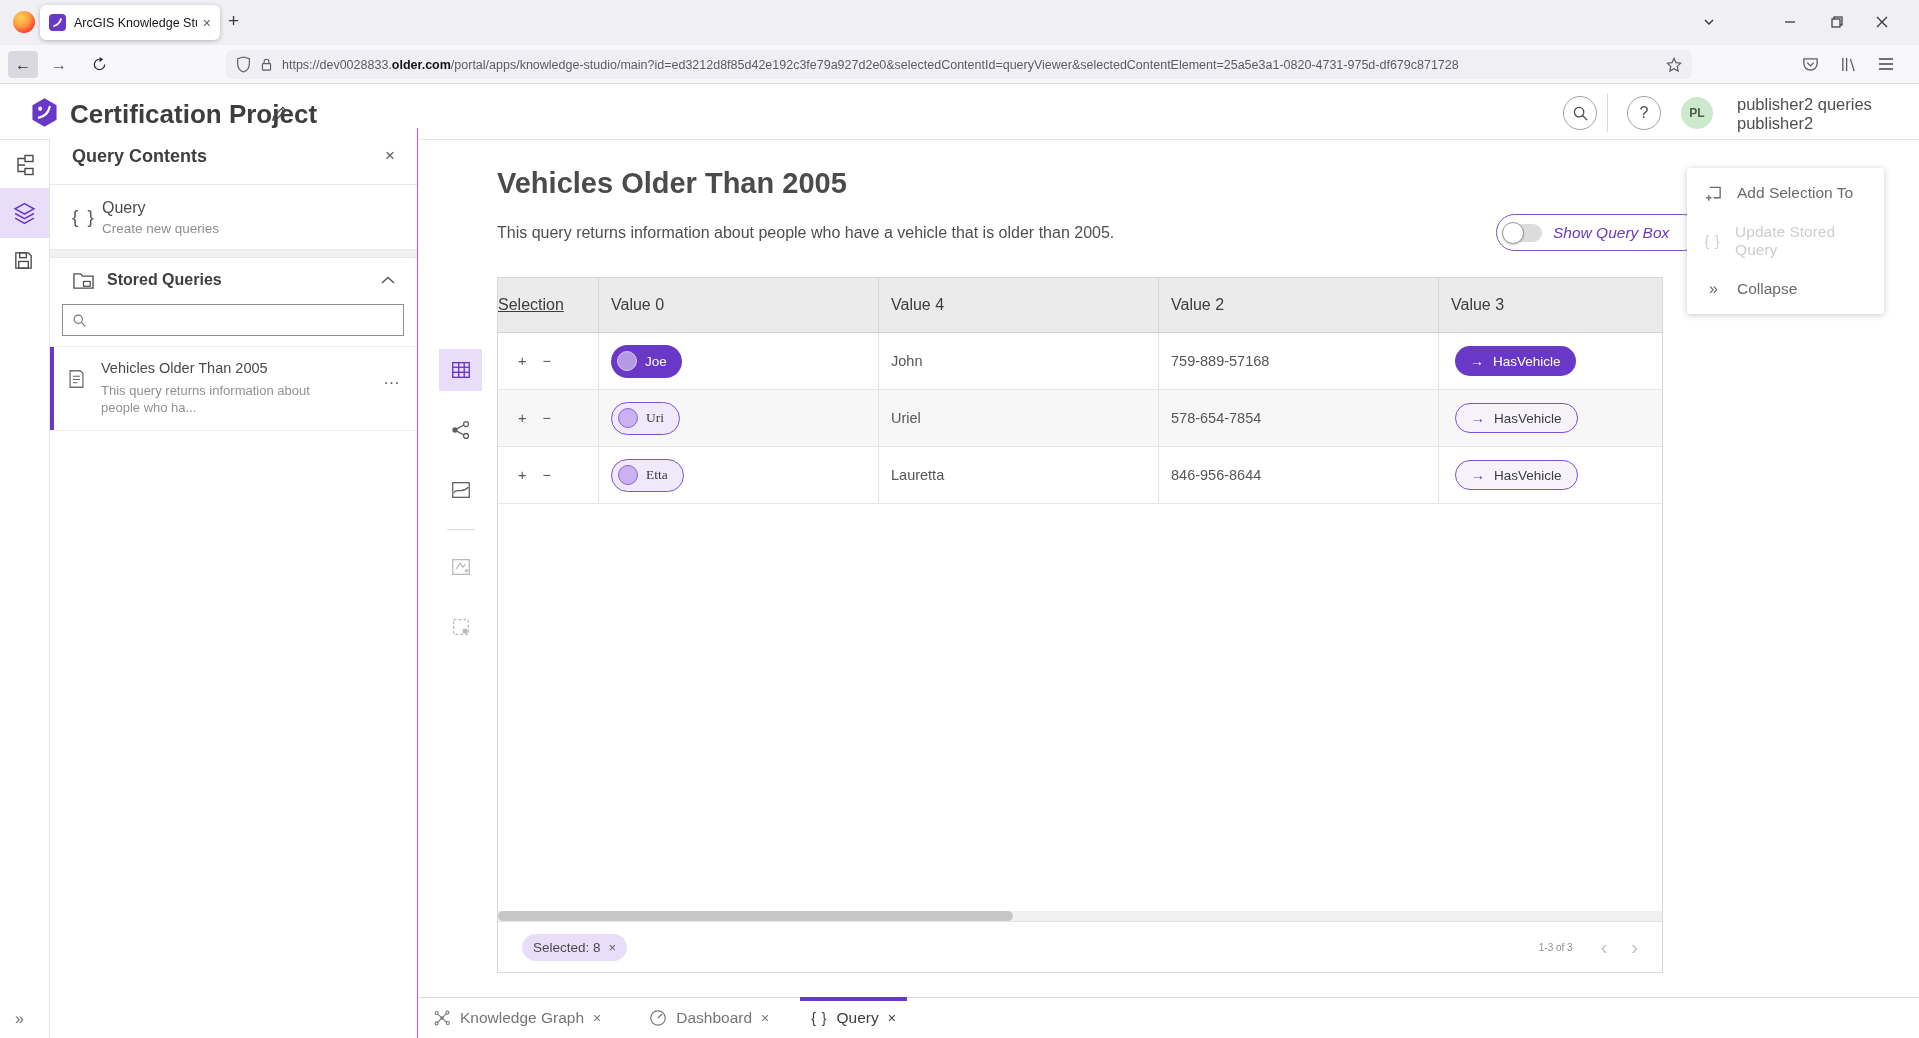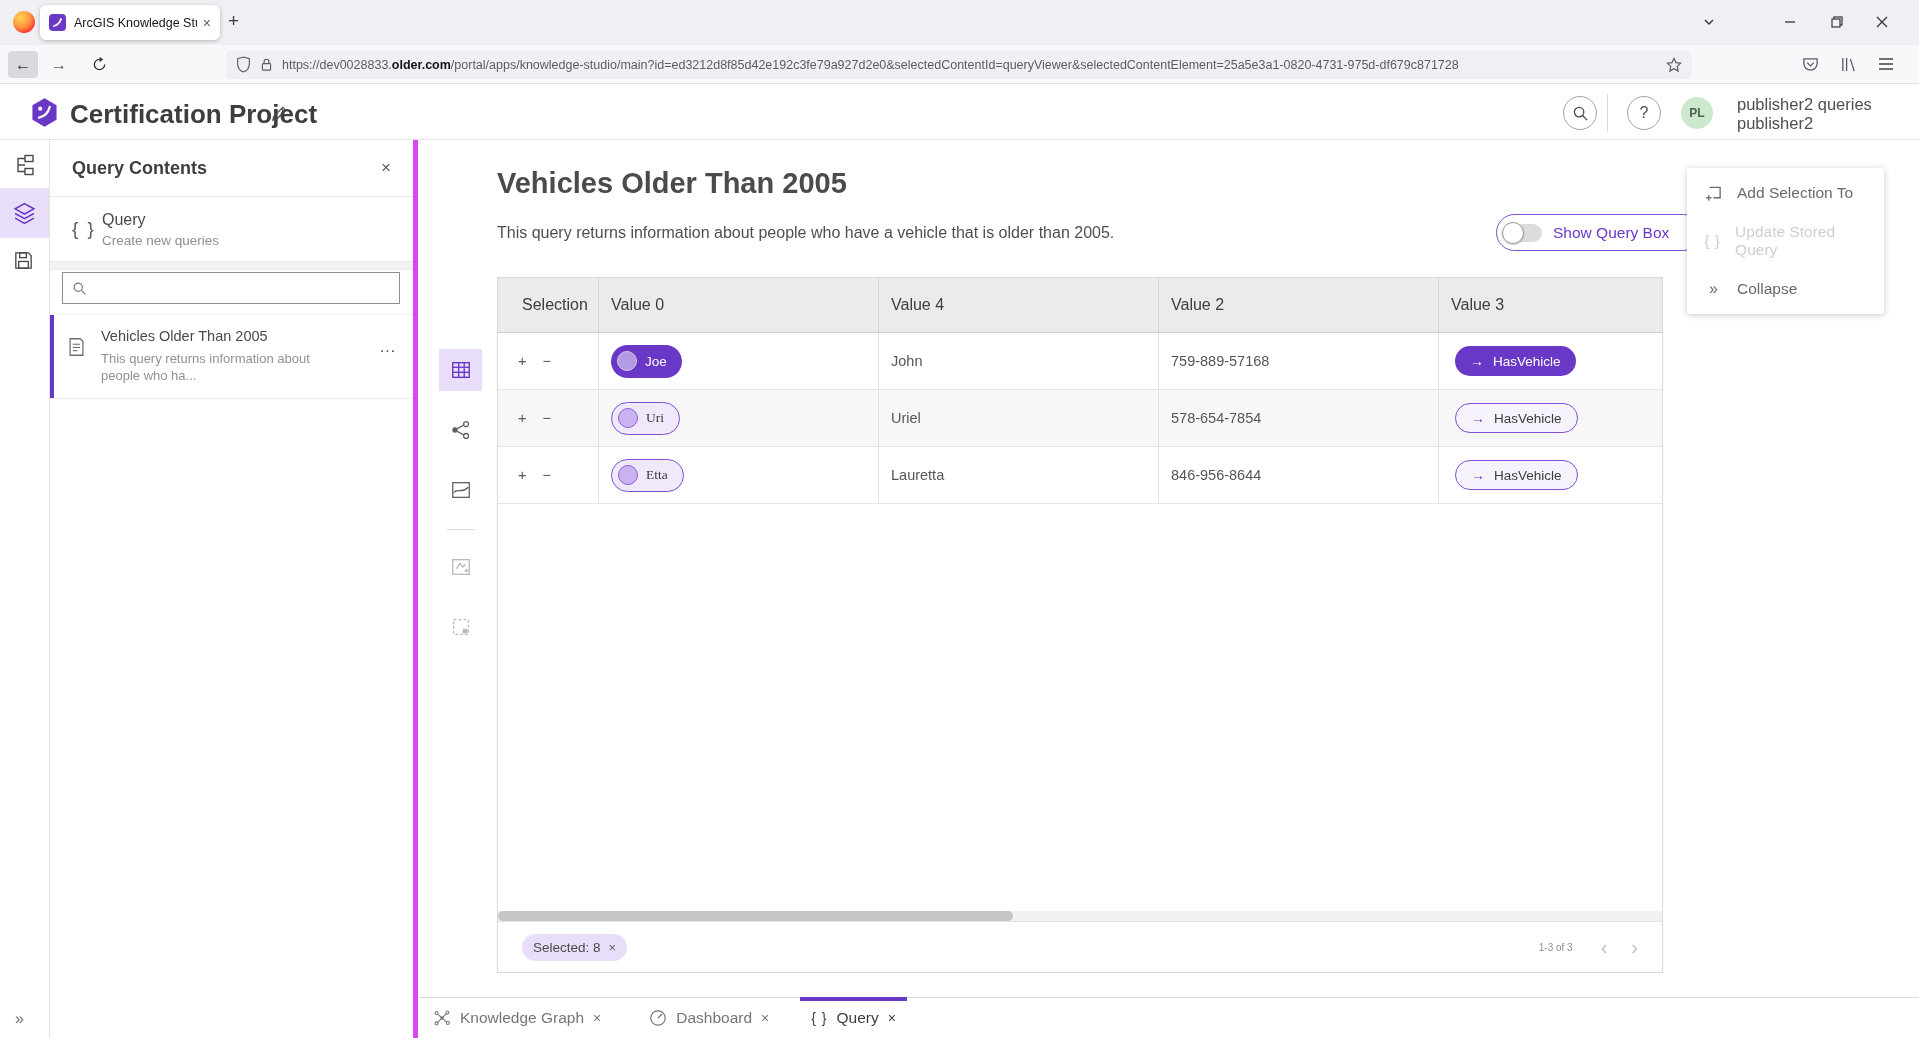--- a/index.html
+++ b/index.html
@@ -43,21 +43,21 @@
             display:flex; align-items:center; justify-content:center; font-size:12px; font-weight:bold; color:#4c5e4c; }
   .user-block { position:absolute; left:1737px; top:95px; font-size:16.5px; color:#4f4f4f; line-height:19px; }
 
   
   .rail { position:absolute; top:140px; left:0; width:50px; bottom:0; background:#fff; border-right:1px solid #e4e4e4; }
   .rail-ic { position:absolute; left:12px; color:#4a4a4a; }
   .rail-sel { position:absolute; left:0; top:48px; width:49px; height:50px; background:#e9defa; }
   .rail-expand { position:absolute; left:15px; bottom:10px; font-size:16px; color:#707070; }
 
   
-  .panel { position:absolute; top:140px; left:50px; width:368px; bottom:0; background:#fff; border-right:5px solid #d946ef; }
+  .panel { position:absolute; top:128px; left:50px; width:368px; bottom:0; background:#fff; border-right:1px solid #d946ef; }
   .panel-head { height:57px; display:flex; align-items:center; padding:0 22px; border-bottom:1px solid #e8e8e8; }
   .panel-head .t { font-size:18px; font-weight:bold; color:#3f3f3f; flex:1; }
   .panel-close { font-size:17px; color:#5a5a5a; }
   .query-item { height:64px; display:flex; align-items:center; padding:0 22px; }
   .braces { font-size:19px; color:#5a5a5a; width:30px; letter-spacing:2px; }
   .qi-title { font-size:16px; color:#4a4a4a; margin-bottom:4px; }
   .qi-sub { font-size:13.5px; color:#8f8f8f; }
   .band { height:9px; background:#f2f2f3; border-top:1px solid #eaeaea; border-bottom:1px solid #eaeaea; }
   .stored-head { height:44px; display:flex; align-items:center; padding:0 22px; }
   .stored-head .t { font-size:16px; font-weight:bold; color:#3f3f3f; margin-left:12px; flex:1; }
@@ -68,40 +68,40 @@
   .si-doc { position:absolute; left:16px; top:21px; color:#6f6f6f; }
   .si-title { font-size:14.5px; color:#4a4a4a; margin-bottom:6px; }
   .si-desc { font-size:13px; color:#919191; line-height:17px; }
   .si-more { position:absolute; right:16px; top:22px; font-size:17px; color:#5a5a5a; letter-spacing:1px; }
 
   
   .content { position:absolute; left:419px; top:140px; right:0; bottom:41px; background:#fff; }
   .main-title { position:absolute; left:78px; top:27px; font-size:29px; font-weight:bold; color:#4b4b4b; }
   .main-desc { position:absolute; left:78px; top:84px; font-size:16px; color:#4f4f4f; }
   .sqb { position:absolute; left:1077px; top:74px; height:37px; border:1.5px solid #7d50d4; border-radius:19px;
-         display:flex; align-items:center; padding:0 32px 0 7px; background:#fff; }
+         display:flex; align-items:center; padding:0 32px 0 7px; background:#fff;font-style:italic; }
   .sqb-track { width:38px; height:18px; border-radius:9px; background:#dcdcdc; position:relative; }
   .sqb-knob { position:absolute; left:-2px; top:-2px; width:22px; height:22px; border-radius:50%; background:#fff;
               border:1px solid #9a9a9a; box-shadow:0 1px 2px rgba(0,0,0,.2); }
   .sqb-label { margin-left:11px; font-size:15.5px; color:#6a38c6; }
 
   
   .vtool { position:absolute; left:20px; top:209px; width:43px; }
   .vt-btn { width:43px; height:42px; display:flex; align-items:center; justify-content:center; color:#5f5f5f; margin-bottom:18px; }
   .vt-btn.sel { background:#e9defa; color:#6a38c6; }
   .vt-div { width:28px; height:1px; background:#dcdcdc; margin:2px auto 16px; }
   .vt-btn.dis { color:#b9b9b9; }
 
   
   .grid { position:absolute; left:78px; top:137px; width:1166px; height:696px; border:1px solid #d9d9d9;
           display:flex; flex-direction:column; background:#fff; }
   .g-head { height:55px; background:#ebebec; border-bottom:1px solid #d2d2d2; display:grid;
             grid-template-columns:101px 280px 280px 280px 1fr; }
   .g-head > div { display:flex; align-items:center; padding-left:12px; font-size:16px; color:#3d3d3d; border-right:1px solid #d6d6d6; }
-  .g-head > div:first-child { padding-left:24px; }
+  .g-head > div:first-child { padding-left:0;text-decoration:underline; }
   .g-head > div:last-child { border-right:none; }
   .g-row { height:57px; border-bottom:1px solid #e6e6e6; display:grid; grid-template-columns:101px 280px 280px 280px 1fr; }
   .g-row.alt { background:#f7f7f8; }
   .g-row > div { display:flex; align-items:center; padding-left:12px; border-right:1px solid #e3e3e3; font-size:14.5px; color:#565656; }
   .g-row > div:last-child { border-right:none; padding-left:16px; }
   .sel-cell { gap:16px; padding-left:20px !important; font-size:17px; color:#5a5a5a; }
   .g-fill { flex:1; }
   .g-scroll { height:10px; background:#f1f1f1; position:relative; }
   .g-thumb { position:absolute; left:0; top:0; height:10px; width:515px; background:#c6c6c6; border-radius:5px; }
   .g-foot { height:51px; border-top:1px solid #e3e3e3; display:flex; align-items:center; padding:0 24px; }
@@ -294,20 +294,34 @@
     <span class="panel-close">×</span>
   </div>
   <div class="query-item">
     <span class="braces">{ }</span>
     <div>
       <div class="qi-title">Query</div>
       <div class="qi-sub">Create new queries</div>
     </div>
   </div>
   <div class="band"></div>
+  <div class="stored-head">
+    <span>
+      <svg width="23" height="21" viewBox="0 0 24 22">
+          <path d="M2 4 H9 L11 6.5 H22 V19 H2 Z" fill="none" stroke="#4f4f4f" stroke-width="1.4"></path>
+          <rect x="12" y="12" width="7" height="5" fill="none" stroke="#4f4f4f" stroke-width="1.3"></rect>
+        </svg>
+    </span>
+    <span class="t">Stored Queries</span>
+    <span>
+      <svg width="14" height="9" viewBox="0 0 14 9">
+          <polyline points="1,7 7,1.5 13,7" fill="none" stroke="#5a5a5a" stroke-width="1.5"></polyline>
+        </svg>
+    </span>
+  </div>
   <div class="searchbox">
     <span>
       <svg width="15" height="15" viewBox="0 0 18 18">
           <circle cx="7.5" cy="7.5" r="5" fill="none" stroke="#767676" stroke-width="1.4"></circle>
           <line x1="11.2" y1="11.2" x2="16" y2="16" stroke="#767676" stroke-width="1.4"></line>
         </svg>
     </span>
     <input value="" style="">
   </div>
   <div class="stored-item">

